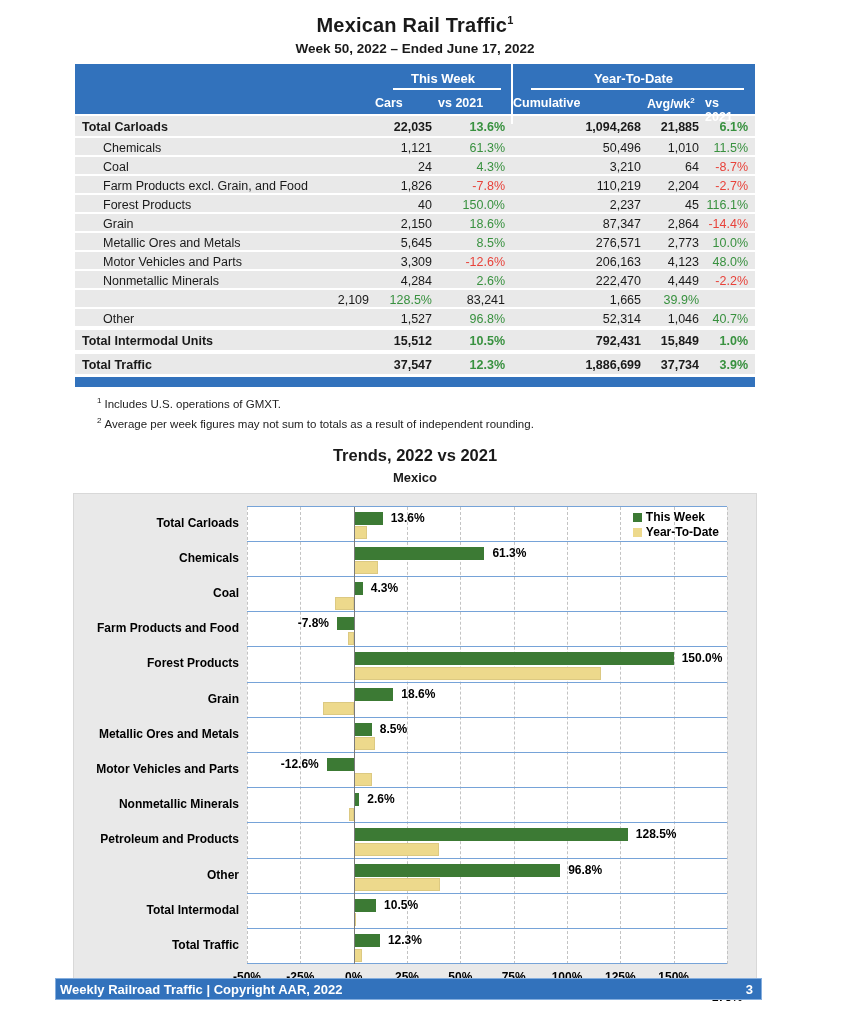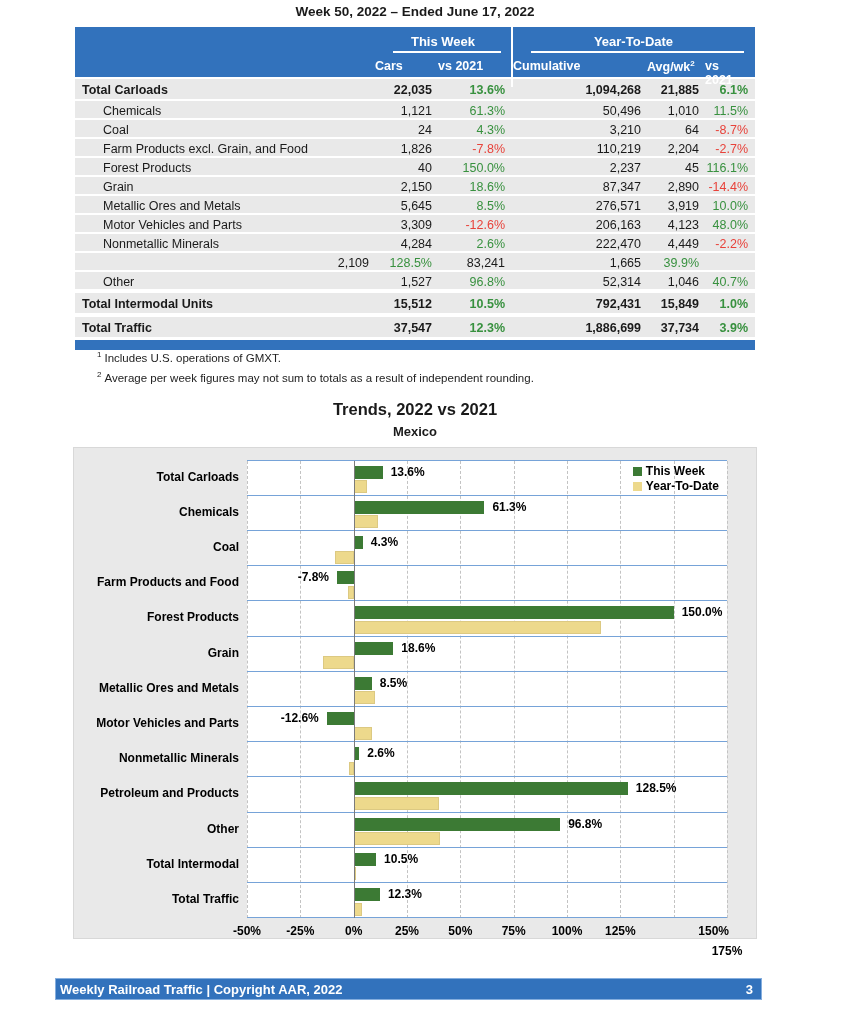--- a/index.html
+++ b/index.html
@@ -35,21 +35,21 @@
   .t-row .c-label { text-align: left; padding-left: 7px; white-space: nowrap; }
   .t-row .c-label.indent { padding-left: 28px; }
   .t-row .c-num { text-align: right; padding-right: 6px; }
   .t-row.total { font-weight: bold; height: 22px; margin-top: 2px; }
   .t-row.total div { padding-top: 4px; }
   .pos { color: var(--greentext); }
   .neg { color: var(--redtext); }
   .table-bottom-bar { height: 10px; background: var(--blue); margin-top: 1px; }
 
   
-  .footnotes { margin-left: 22px; font-size: 11.5px; color: #222; }
+  .footnotes { margin-top: 9px; margin-left: 22px; font-size: 11.5px; color: #222; }
   .footnote { margin-bottom: 6px; }
   .footnote sup { font-size: 8px; margin-right: 3px; }
 
   
   .chart-title { text-align: center; font-size: 16.5px; font-weight: bold; margin-top: 16px; }
   .chart-subtitle { text-align: center; font-size: 13px; font-weight: bold; margin-top: 5px; }
   .chart-panel { width: 684px; margin-left: -2px; margin-top: 8px; background: var(--panelgray); border: 1px solid #d8d8d8; padding-top: 12px; height: 492px; }
   .chart-body { position: relative; height: 458px; }
   .cat-label { position: absolute; left: 0; width: 165px; text-align: right; font-weight: bold; font-size: 12px; color: #000; white-space: nowrap; }
   .plot { position: absolute; left: 173px; top: 0; width: 480px; height: 458px; background: #fff; border-top: 1px solid var(--linelue); }
@@ -69,20 +69,21 @@
   .x-tick { position: absolute; top: 6px; transform: translateX(-50%); font-size: 12px; font-weight: bold; color: #000; }
 
   
   .footer-bar { position: absolute; left: 55px; top: 978px; width: 707px; height: 22px; background: var(--blue); border: 1px solid #85aede; color: #fff; font-weight: bold; font-size: 13px; display: flex; justify-content: space-between; align-items: center; padding: 0 8px 0 4px; }
 </style>
 </head>
 <body>
 
 <div class="content">
 
+  <div class="page-title"><span>Mexican Rail Traffic</span><sup>1</sup></div>
   <div class="page-subtitle">Week 50, 2022 – Ended June 17, 2022</div>
 
   <div class="rail-table">
     <div class="t-head">
       <div class="t-group-row">
         <div class="group-cell"></div>
         <div class="group-cell">
           <span>This Week</span>
           <span class="grp-underline"></span>
         </div>
@@ -139,29 +140,29 @@
           <div class="c-num pos">150.0%</div>
           <div class="c-num">2,237</div>
           <div class="c-num">45</div>
           <div class="c-num pos">116.1%</div>
         </div>
         <div class="t-row">
           <div class="c-label indent">Grain</div>
           <div class="c-num">2,150</div>
           <div class="c-num pos">18.6%</div>
           <div class="c-num">87,347</div>
-          <div class="c-num">2,890</div>
+          <div class="c-num">2,864</div>
           <div class="c-num neg">-14.4%</div>
         </div>
         <div class="t-row">
           <div class="c-label indent">Metallic Ores and Metals</div>
           <div class="c-num">5,645</div>
           <div class="c-num pos">8.5%</div>
           <div class="c-num">276,571</div>
-          <div class="c-num">3,919</div>
+          <div class="c-num">2,773</div>
           <div class="c-num pos">10.0%</div>
         </div>
         <div class="t-row">
           <div class="c-label indent">Motor Vehicles and Parts</div>
           <div class="c-num">3,309</div>
           <div class="c-num neg">-12.6%</div>
           <div class="c-num">206,163</div>
           <div class="c-num">4,123</div>
           <div class="c-num pos">48.0%</div>
         </div>
@@ -323,21 +324,21 @@
     </div>
     <div class="axis-row" id="axis-row">
         <div class="x-tick" style="left: 173px;">-50%</div>
         <div class="x-tick" style="left: 226.333px;">-25%</div>
         <div class="x-tick" style="left: 279.667px;">0%</div>
         <div class="x-tick" style="left: 333px;">25%</div>
         <div class="x-tick" style="left: 386.333px;">50%</div>
         <div class="x-tick" style="left: 439.667px;">75%</div>
         <div class="x-tick" style="left: 493px;">100%</div>
         <div class="x-tick" style="left: 546.333px;">125%</div>
-        <div class="x-tick" style="left: 599.667px; margin-left: 40px;">150%</div>
+        <div class="x-tick" style="left: 599.667px;">150%</div>
         <div class="x-tick" style="left: 653px; margin-top: 20px;">175%</div>
       </div>
   </div>
 
 </div>
 
 <div class="footer-bar">
   <span>Weekly Railroad Traffic | Copyright AAR, 2022</span>
   <span>3</span>
 </div>

